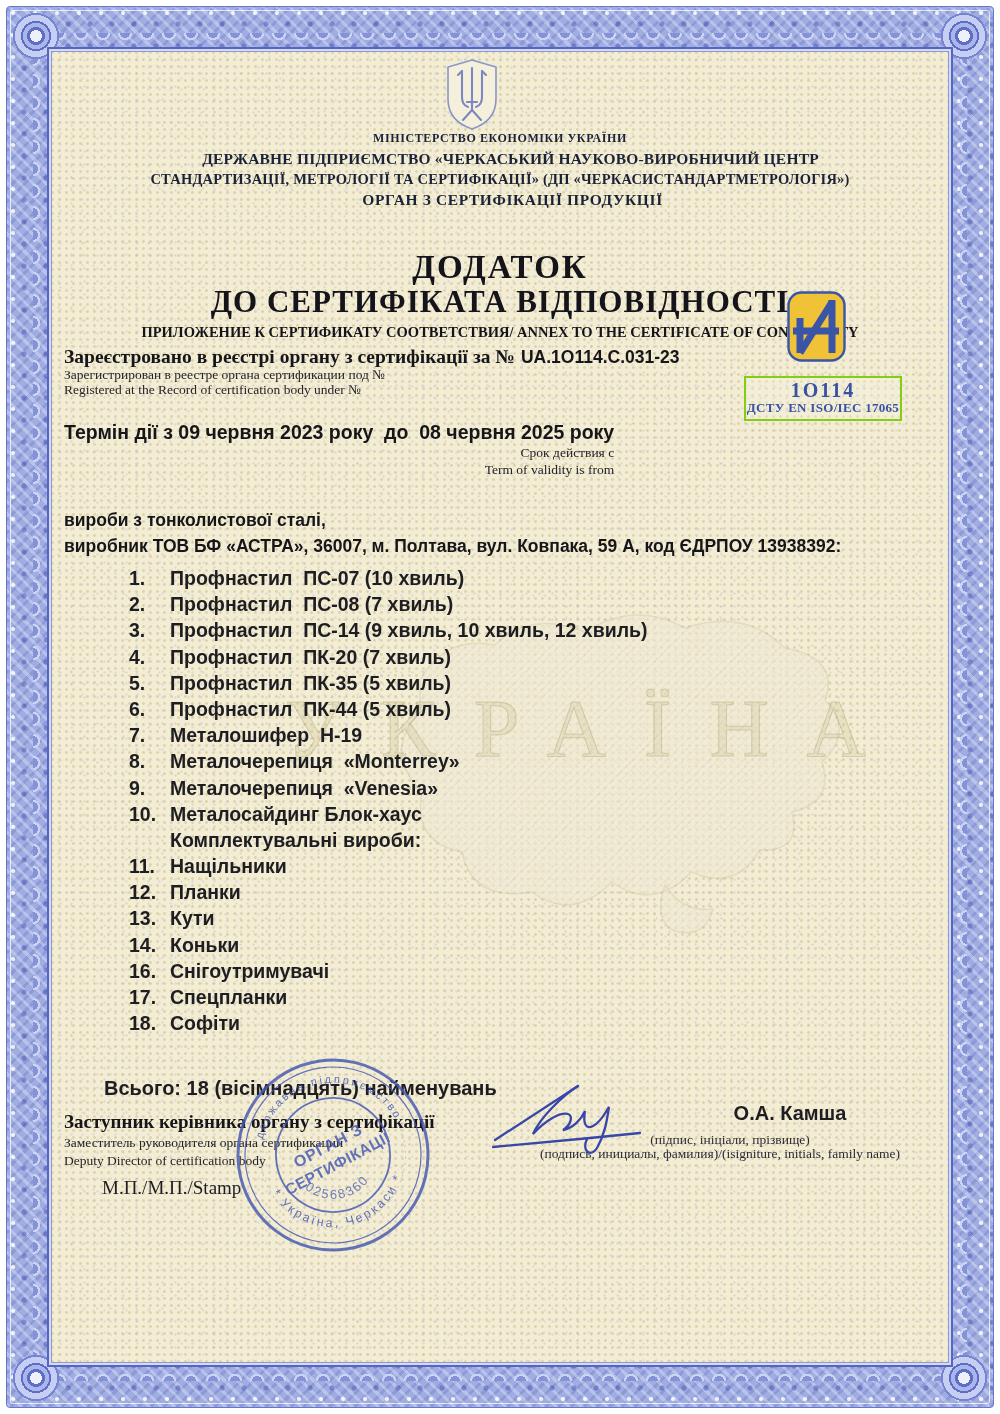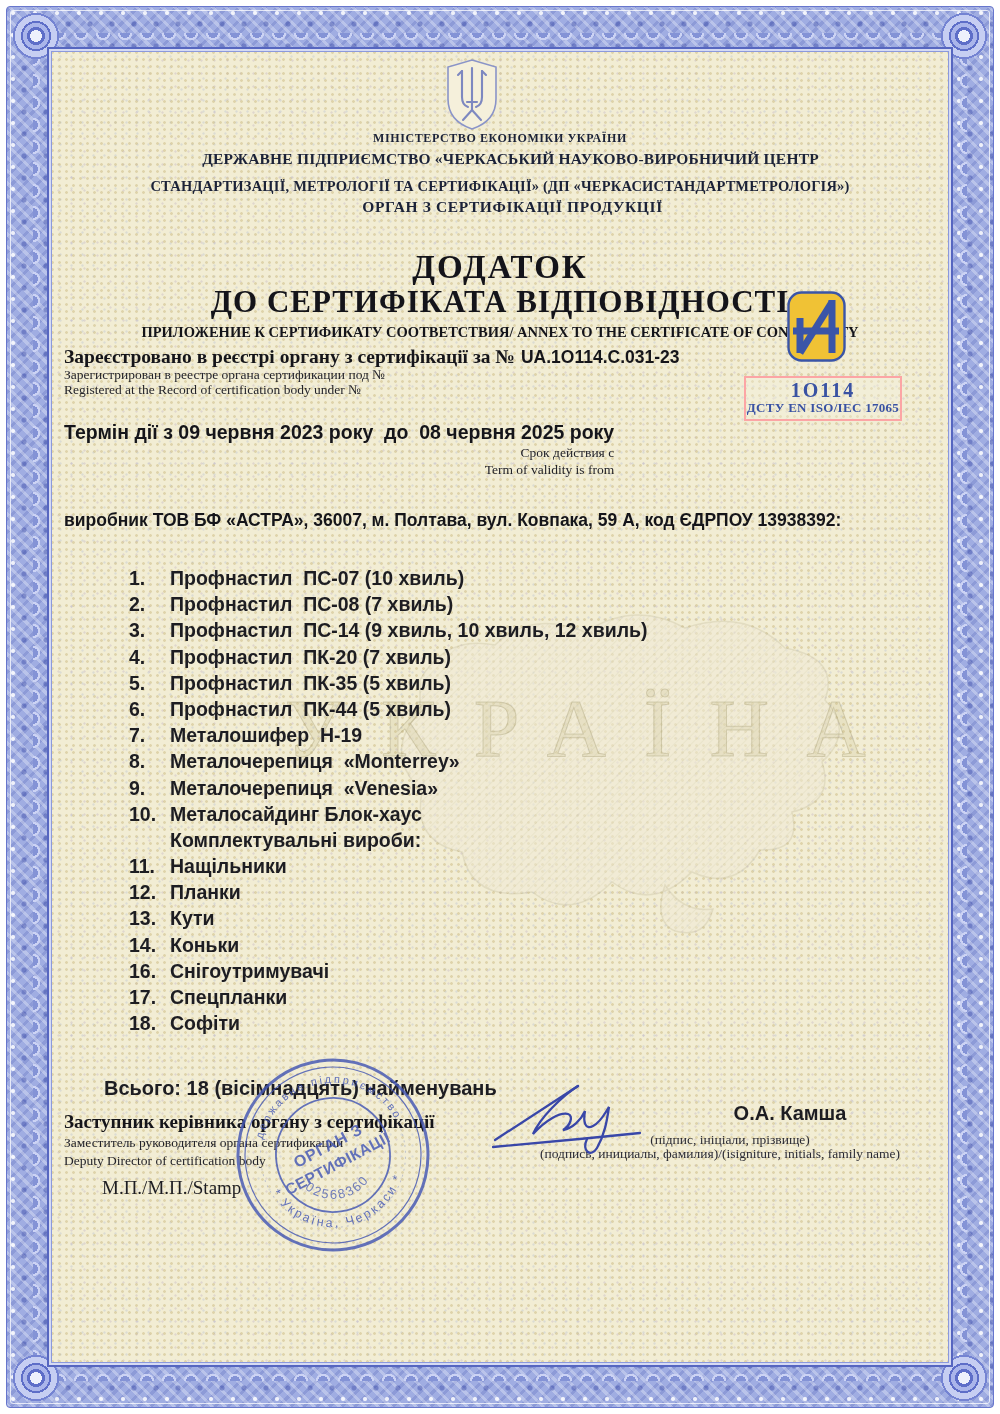--- a/index.html
+++ b/index.html
@@ -63,31 +63,31 @@
     font-family:"Liberation Serif", serif; font-size:82px; font-weight:400;
     letter-spacing:38px; color:rgba(196,186,136,.22);
     -webkit-text-stroke:1px rgba(150,140,95,.30);
   }
   
   .emblem { position:absolute; left:444px; top:58px; width:56px; height:73px; z-index:5; }
   .header { position:absolute; top:131px; left:0; width:100%; text-align:center; z-index:5;
     color:#1b2238; font-weight:bold; }
   .h1 { font-size:12px; letter-spacing:.6px; }
   .h2 { font-size:15.5px; margin-top:4px; letter-spacing:.2px;padding-left:21px; }
-  .h3 { font-size:14.5px; margin-top:10px; letter-spacing:.2px; }
+  .h3 { font-size:14.5px; margin-top:3px; letter-spacing:.2px; }
   .h4 { font-size:15.5px; margin-top:3px; letter-spacing:.6px;padding-left:25px; }
   
   .title { position:absolute; top:249px; left:0; width:100%; text-align:center; z-index:5; color:#14141a; }
   .t1 { font-size:33px; font-weight:bold; letter-spacing:2px; }
   .t2 { font-size:31px; font-weight:bold; letter-spacing:1px; margin-top:-2px; }
   .tsub { font-size:14.5px; font-weight:bold; margin-top:4px; }
   
   .badge { position:absolute; left:787px; top:291px; width:59px; height:71px; z-index:6; }
   .accbox { position:absolute; left:744px; top:376px; width:154px; height:41px; z-index:5;
-    border:2px solid #fca5a5; color:#3952a3; text-align:center; background:rgba(244,240,220,.35); }
+    border:2px solid #84cc16; color:#3952a3; text-align:center; background:rgba(244,240,220,.35); }
   .acc1 { font-size:20px; font-weight:bold; letter-spacing:2px; margin-top:1px; }
   .acc2 { font-size:13px; font-weight:bold; letter-spacing:.3px; margin-top:-2px; }
   
   .reg { position:absolute; left:64px; top:346px; width:680px; z-index:5; color:#15151a; }
   .reg-main { font-size:19.5px; font-weight:bold; }
   .reg-num { font-family:"Liberation Sans", sans-serif; font-size:17.5px; font-weight:bold; margin-left:6px; }
   .sub-s { font-size:13.5px; line-height:14.5px; color:#23232a; }
   .reg .sub-s:first-of-type { margin-top:3px; }
   .valid { position:absolute; left:64px; top:421px; z-index:5; color:#15151a; }
   .valid-main { font-family:"Liberation Sans", sans-serif; font-size:19.5px; font-weight:bold; white-space:pre-wrap; }
@@ -196,20 +196,21 @@
       <div class="sub-s">Registered at the Record of certification body under №</div>
     </div>
 
     <div class="valid">
       <div class="valid-main">Термін дії з 09 червня 2023 року  до  08 червня 2025 року</div>
       <div class="sub-s">Срок действия с</div>
       <div class="sub-s">Term of validity is from</div>
     </div>
 
     <div class="prod">
+      <div>вироби з тонколистової сталі,</div>
       <div>виробник ТОВ БФ «АСТРА», 36007, м. Полтава, вул. Ковпака, 59 А, код ЄДРПОУ 13938392:</div>
     </div>
 
     <div class="list">
       <div class="row">
         <span class="num">1.</span>
         <span class="txt">Профнастил  ПС-07 (10 хвиль)</span>
       </div>
 
       <div class="row">

